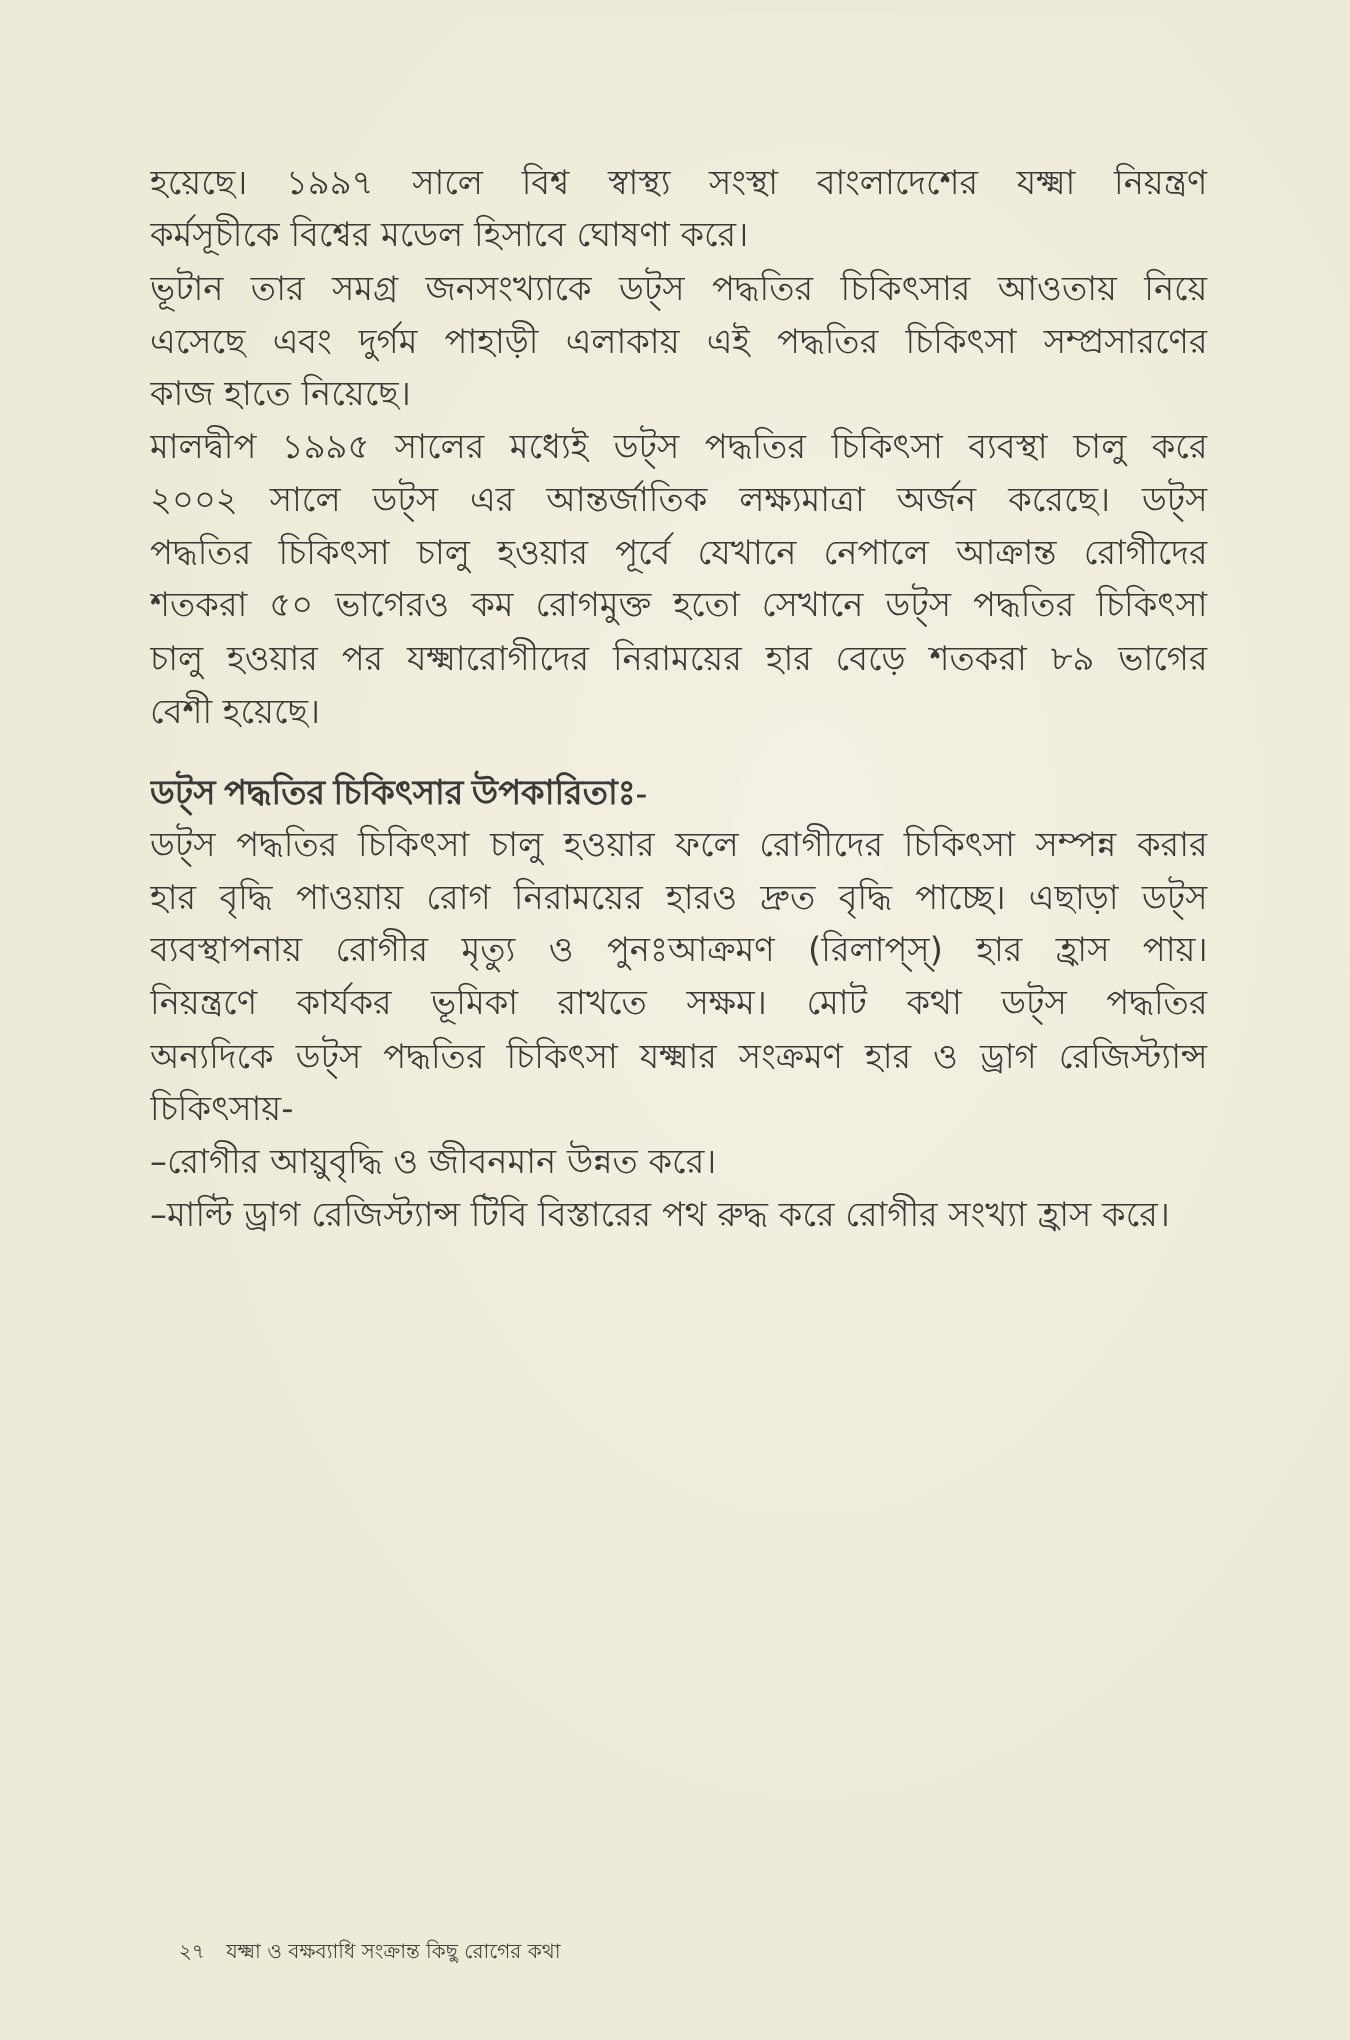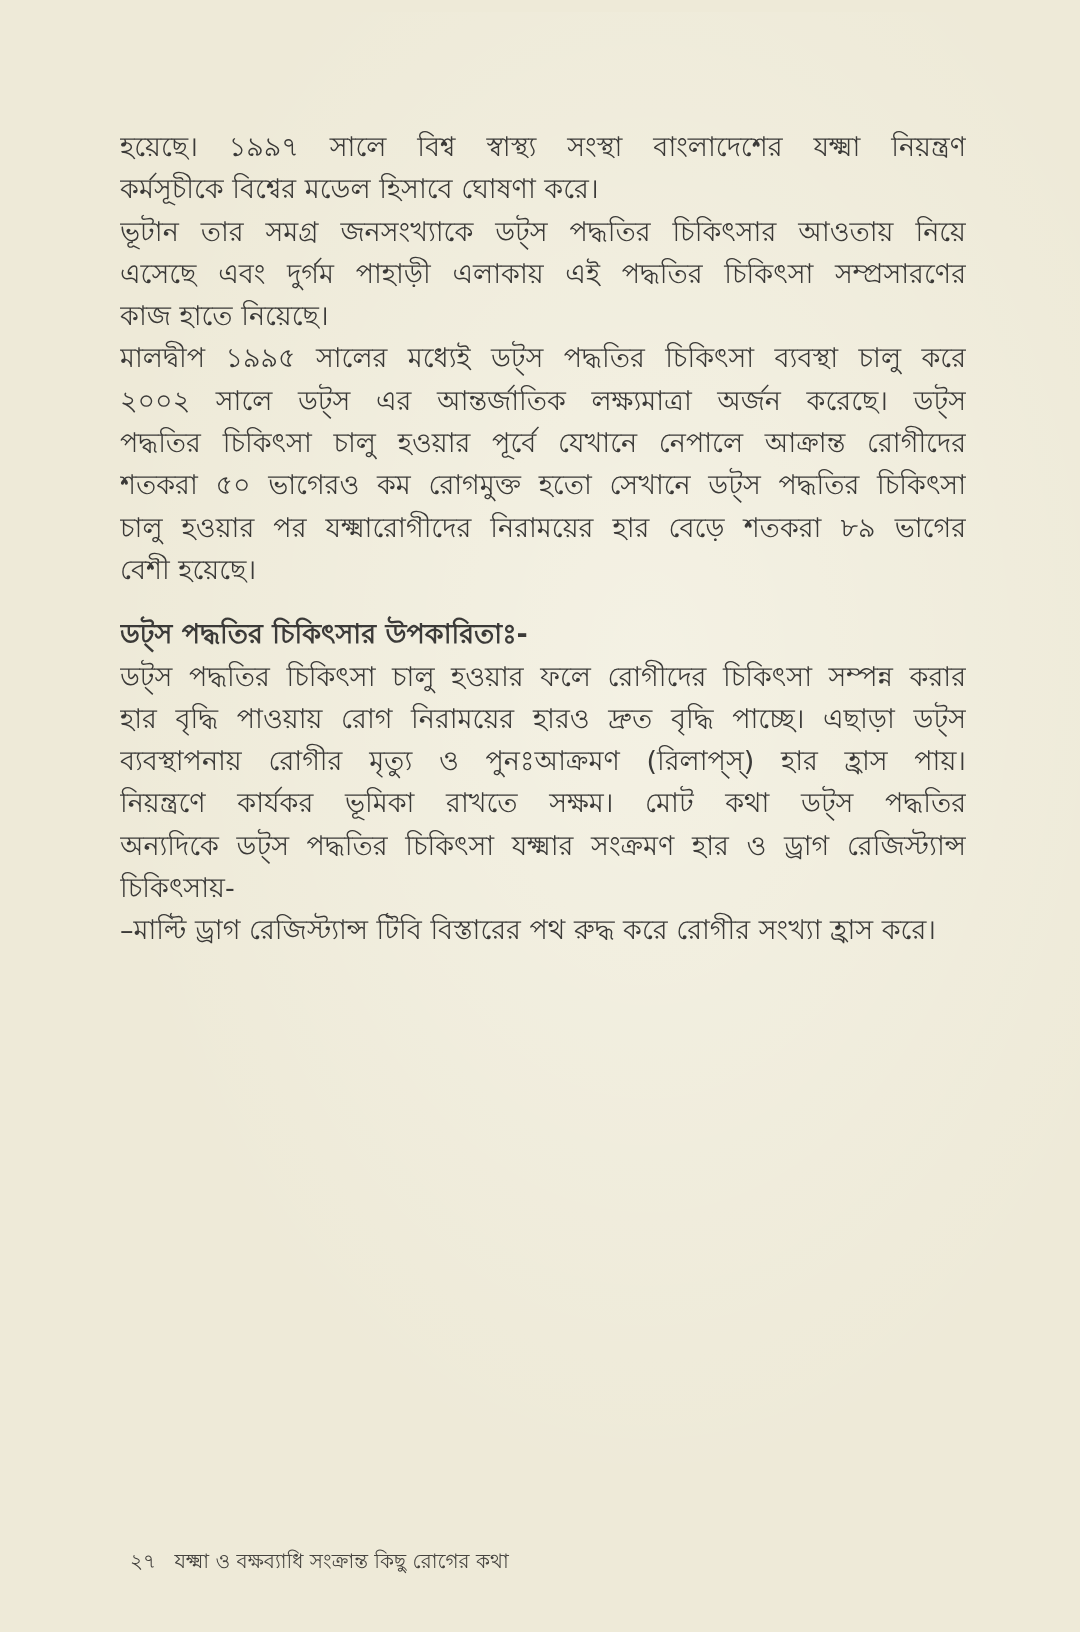--- a/index.html
+++ b/index.html
@@ -41,29 +41,30 @@
   }
   .line.last {
     text-align-last: left;
   }
   .gap {
     height: 22px;
   }
   .heading {
     font-weight: bold;
     text-align-last: left;
+    font-family: Liberation Serif, serif;
   }
   .bullet {
     text-align-last: left;
   }
   .footer {
     position: absolute;
-    left: 130px;
+    left: 143px;
     top: 1534px;
-    font-size: 20px;
+    font-size: 16px;
     line-height: 30px;
     color: #45433f;
     white-space: nowrap;
   }
   .footer .page-num {
     margin-right: 12px;
   }
 </style>
 </head>
 <body>
@@ -92,20 +93,21 @@
     <div>
       <div class="line">ডট্স পদ্ধতির চিকিৎসা চালু হওয়ার ফলে রোগীদের চিকিৎসা সম্পন্ন করার</div>
       <div class="line">হার বৃদ্ধি পাওয়ায় রোগ নিরাময়ের হারও দ্রুত বৃদ্ধি পাচ্ছে। এছাড়া ডট্স</div>
       <div class="line">ব্যবস্থাপনায় রোগীর মৃত্যু ও পুনঃআক্রমণ (রিলাপ্স্) হার হ্রাস পায়।</div>
       <div class="line">নিয়ন্ত্রণে কার্যকর ভূমিকা রাখতে সক্ষম। মোট কথা ডট্স পদ্ধতির</div>
       <div class="line">অন্যদিকে ডট্স পদ্ধতির চিকিৎসা যক্ষ্মার সংক্রমণ হার ও ড্রাগ রেজিস্ট্যান্স</div>
       <div class="line last">চিকিৎসায়-</div>
     </div>
 
     <div>
+      <div class="line bullet">–রোগীর আয়ুবৃদ্ধি ও জীবনমান উন্নত করে।</div>
       <div class="line bullet">–মাল্টি ড্রাগ রেজিস্ট্যান্স টিবি বিস্তারের পথ রুদ্ধ করে রোগীর সংখ্যা হ্রাস করে।</div>
     </div>
   </div>
 
   <div class="footer">
     <span class="page-num">২৭</span>
     <span>যক্ষ্মা ও বক্ষব্যাধি সংক্রান্ত কিছু রোগের কথা</span>
   </div>
 </div>
 

